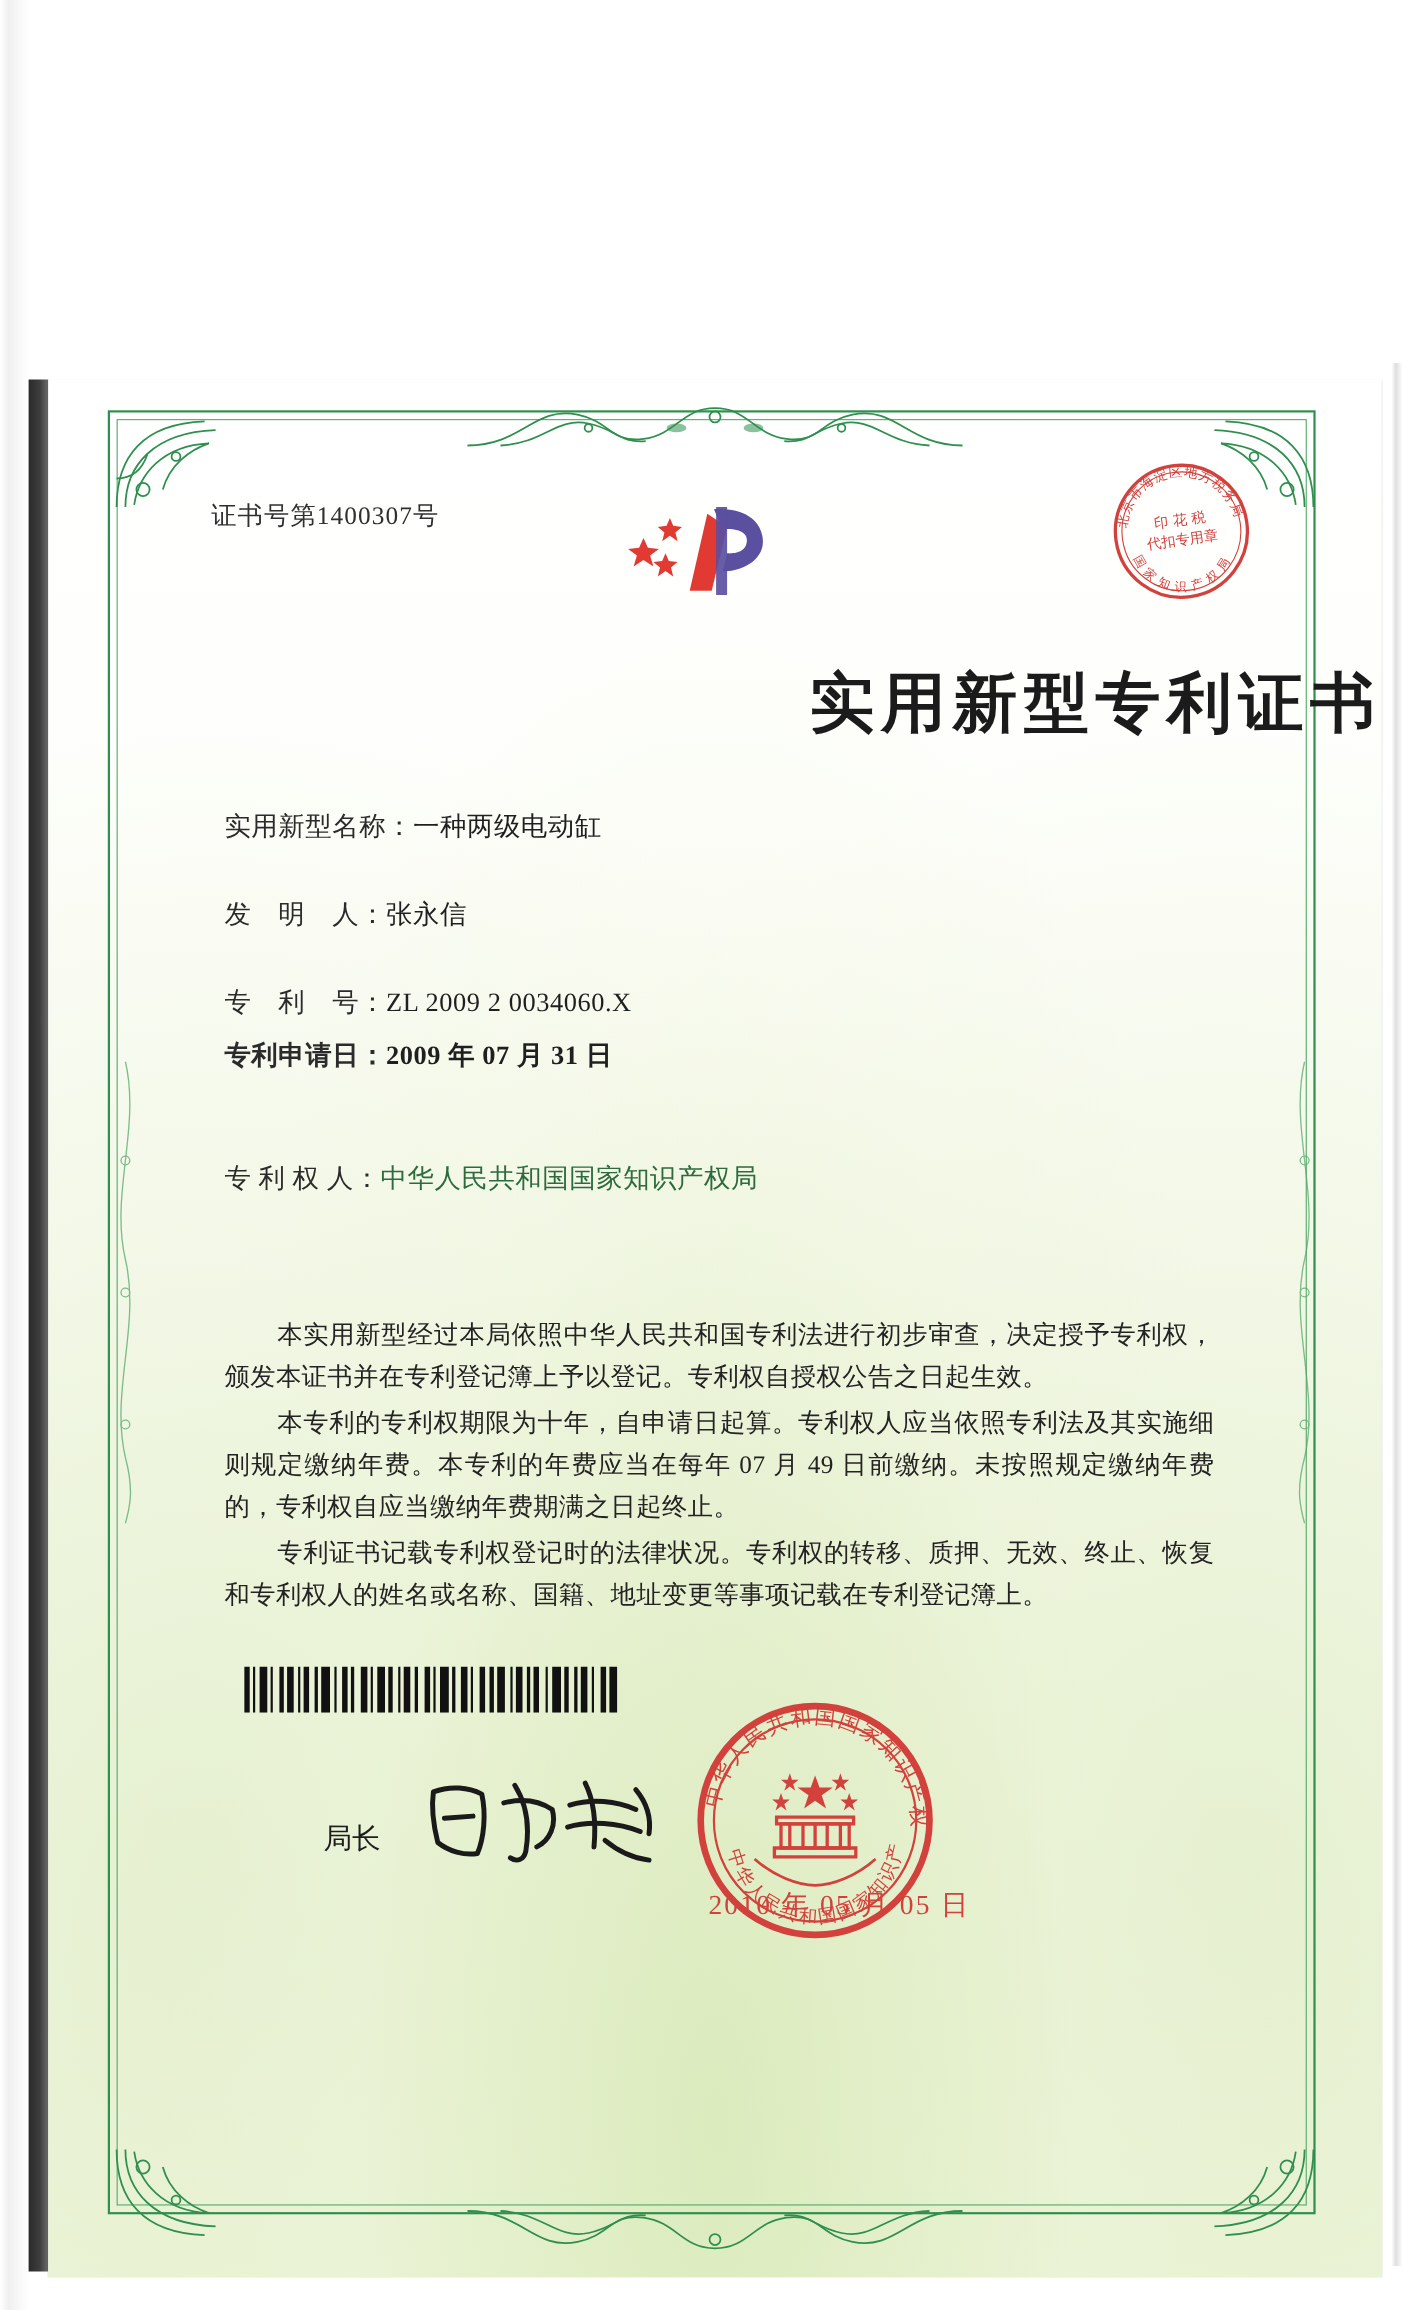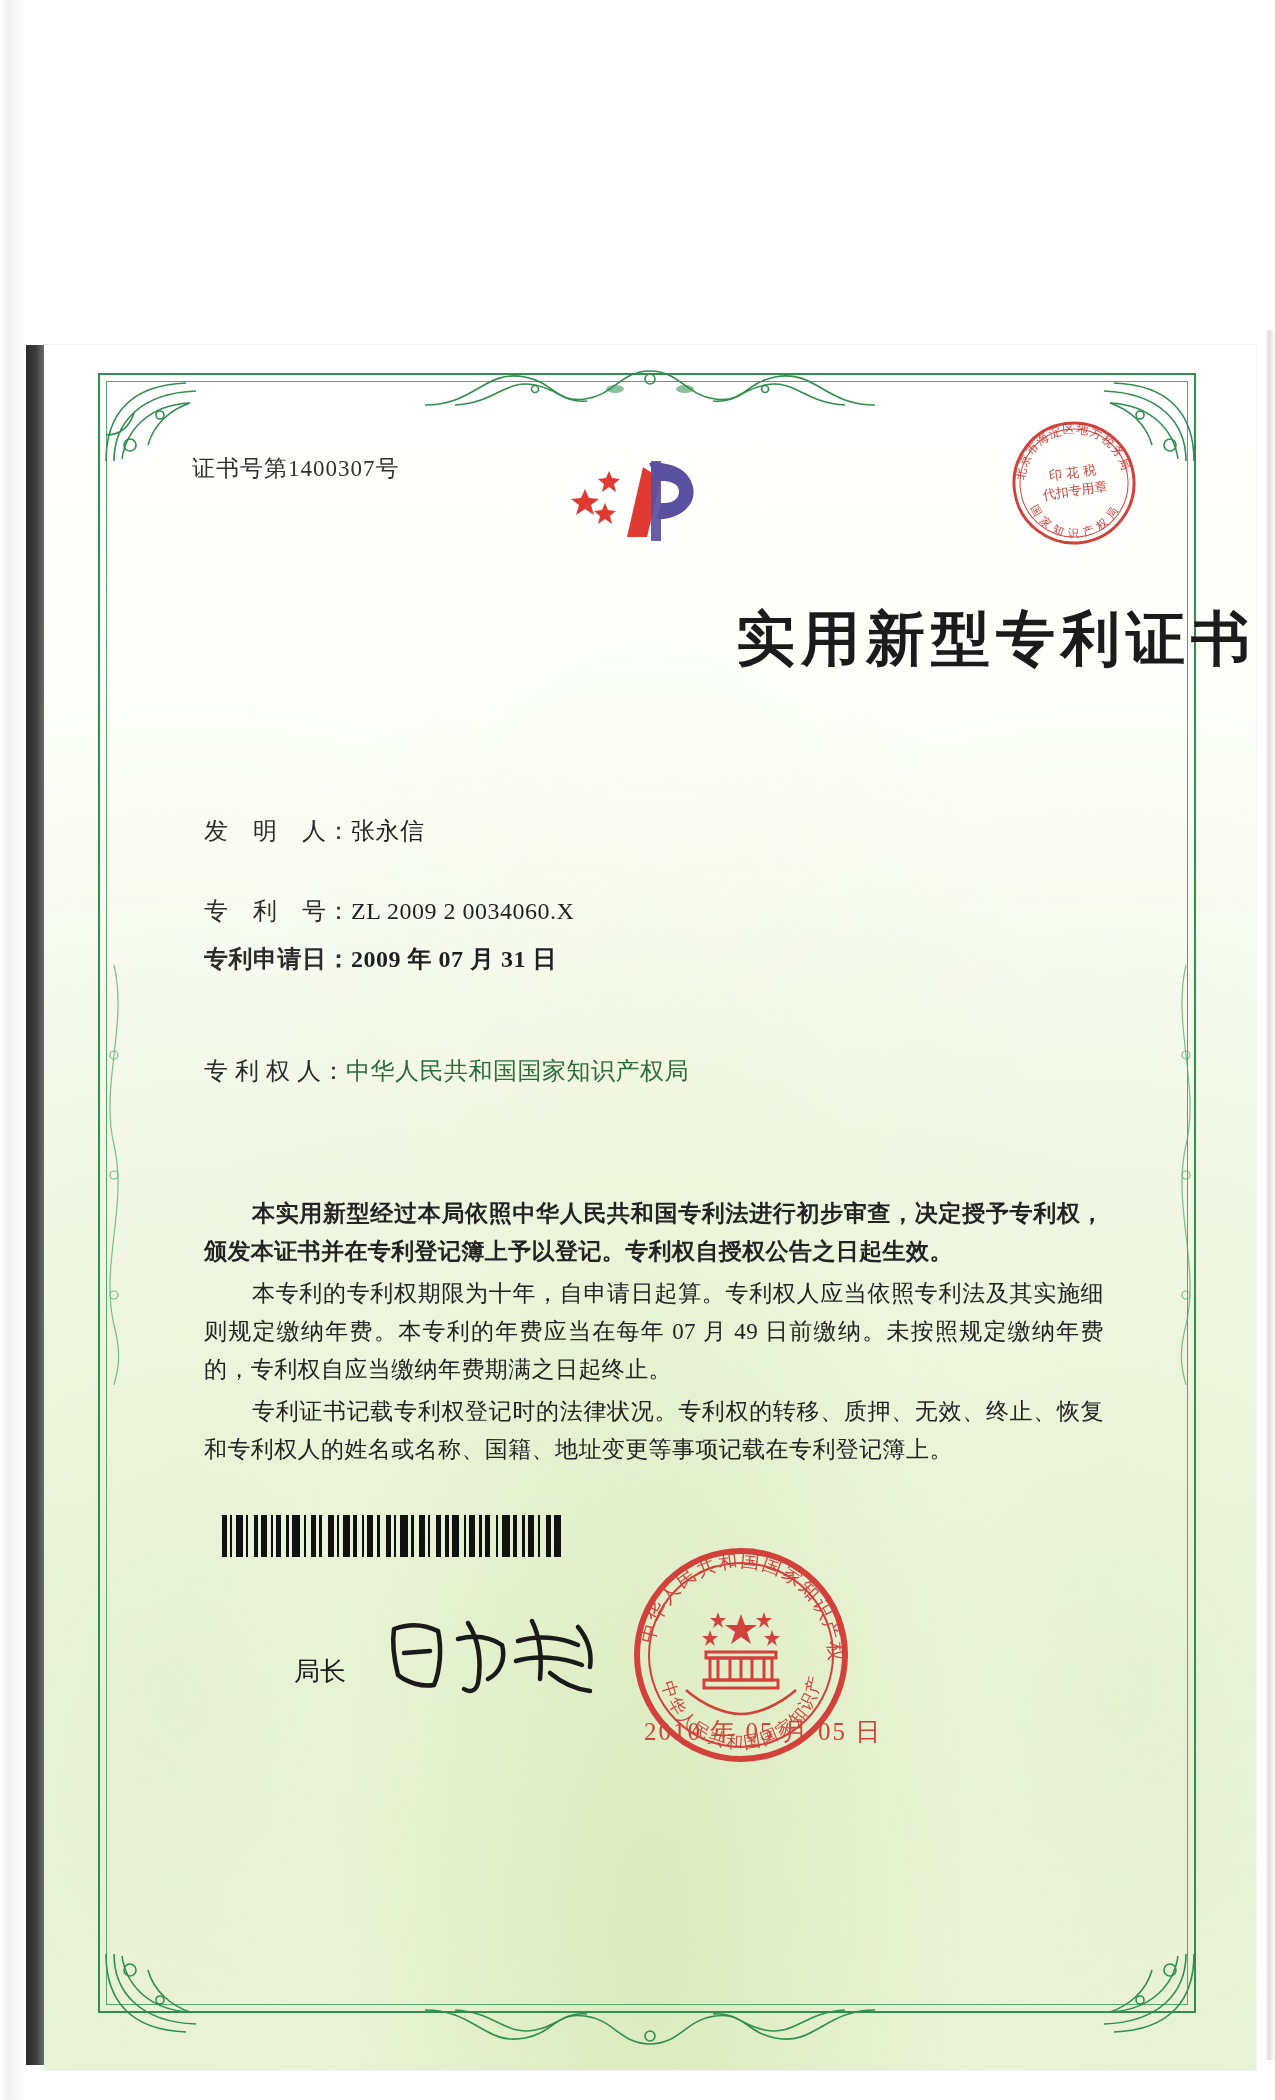--- a/index.html
+++ b/index.html
@@ -181,21 +181,21 @@
     position: absolute;
     left: 160px;
     width: 900px;
     font-size: 23px;
     line-height: 38px;
     color: #232323;
     text-indent: 48px;
     text-align: justify;
     letter-spacing: 0.4px;
   }
-  .p1 { top: 850px; font-weight: bold; }
+  .p1 { top: 850px; }
   .p2 { top: 930px; }
   .p3 { top: 1048px; }
 
   
   .barcode {
     position: absolute;
     left: 178px;
     top: 1170px;
     width: 368px;
     height: 42px;
@@ -400,20 +400,23 @@
               <textPath href="#agencyBot" startOffset="8%">国 家 知 识 产 权 局</textPath>
             </text>
             <text x="74" y="68" font-size="13" fill="#d2413c" text-anchor="middle" font-family="'DejaVu Serif',serif">印 花 税</text>
             <text x="74" y="86" font-size="13" fill="#d2413c" text-anchor="middle" font-family="'DejaVu Serif',serif">代扣专用章</text>
           </g>
         </svg>
       </div>
 
       <div class="doc-title">实用新型专利证书</div>
 
+      <div class="field f1">
+        <span class="lbl">实用新型名称：</span><span class="val">一种两级电动缸</span>
+      </div>
       <div class="field f2">
         <span class="lbl">发　明　人：</span><span class="val">张永信</span>
       </div>
       <div class="field f3">
         <span class="lbl">专　利　号：</span><span class="val">ZL 2009 2 0034060.X</span>
       </div>
       <div class="field f4">
         <span class="lbl">专利申请日：</span><span class="val">2009 年 07 月 31 日</span>
       </div>
       <div class="field f5">

